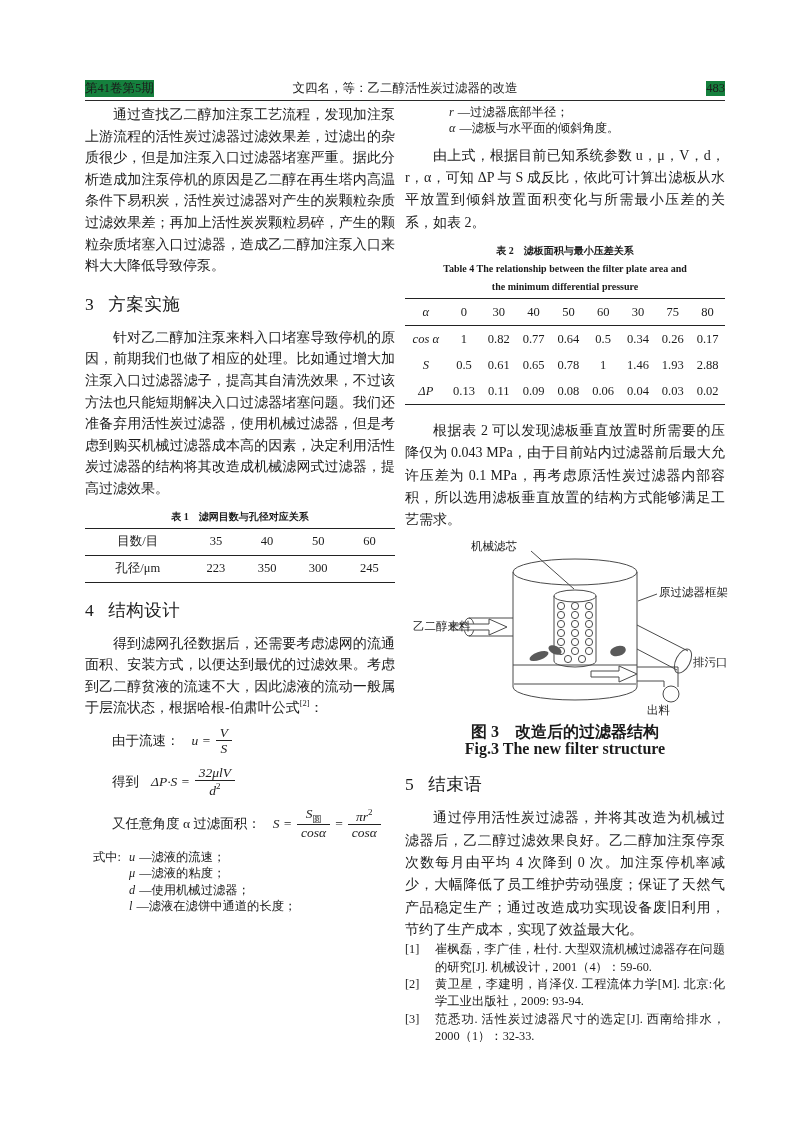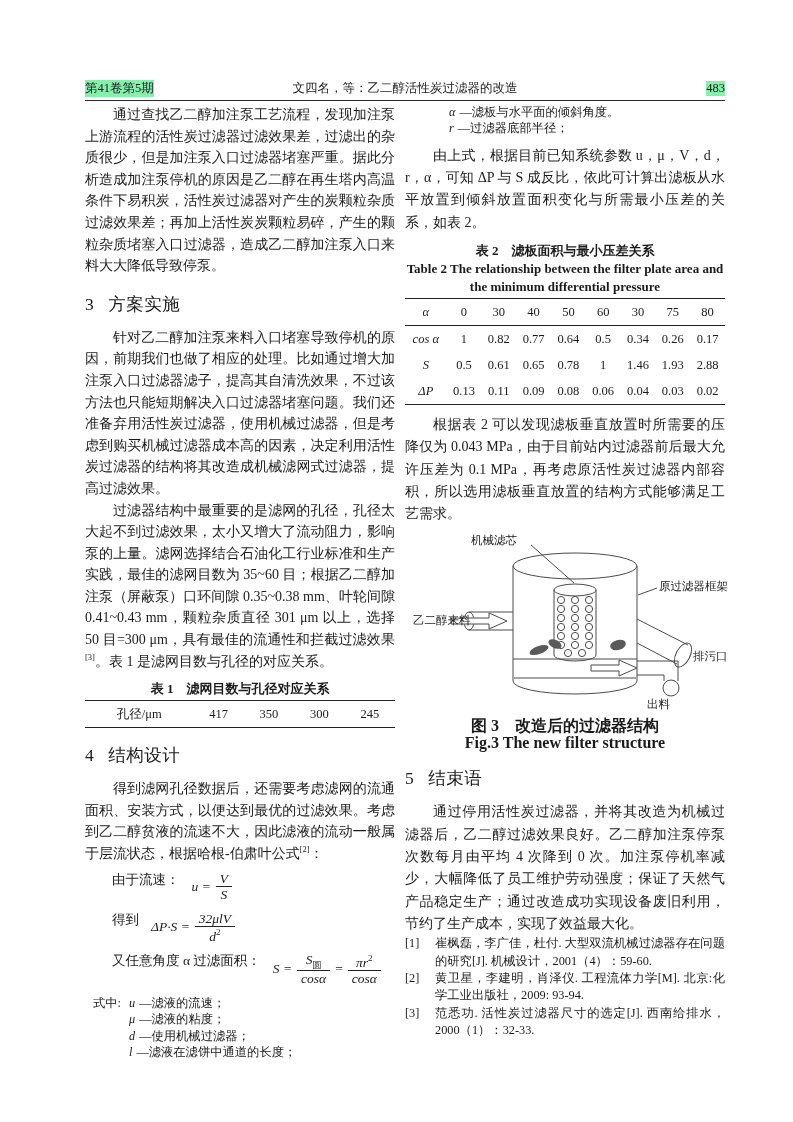--- a/index.html
+++ b/index.html
@@ -2,41 +2,41 @@
 <html><head>
 <meta charset="utf-8">
 <style>
   html,body{margin:0;padding:0;background:#ffffff;}
   .page{position:relative;width:793px;height:1122px;background:#fff;color:#1b1b1b;
         font-family:"Liberation Serif","DejaVu Serif",serif;overflow:hidden;}
   
   .hdr{position:absolute;left:85px;top:80px;width:640px;display:flex;
        justify-content:space-between;align-items:baseline;font-size:12.5px;}
   .hdr .c{position:absolute;left:0;right:0;text-align:center;}
-  .hdr .l,.hdr .r{position:relative;z-index:1;background:#86efac;}
+  .hdr .l,.hdr .r{position:relative;z-index:1;background:#15803d;}
   .hdr-rule{position:absolute;left:85px;top:100px;width:640px;border-top:1.3px solid #2a2a2a;}
   
   .columns{position:absolute;left:85px;top:104px;width:640px;display:flex;gap:10px;}
   .col-l{width:310px;}
   .col-r{width:320px;}
   p.bt{margin:0;font-size:14px;line-height:21.6px;text-align:justify;text-indent:2em;}
   .col-r p.bt{line-height:22.3px;}
   sup.ref{font-size:8.5px;vertical-align:super;line-height:0;}
   .sec-h{font-size:17.5px;font-weight:400;margin:15px 0 11px 0;letter-spacing:.5px;}
   .sec-h .n{margin-right:14px;}
   
-  .tcap{ text-align:center;font-weight:bold;font-size:13px;line-height:16px;margin-top:9px;}
+  .tcap{ text-align:center;font-weight:bold;font-size:10px;line-height:16px;margin-top:9px;}
   .tcap.en{margin-top:2px;}
   table.ptab{width:100%;border-collapse:collapse;font-size:12.5px;margin-top:3px;
              border-top:1.4px solid #222;border-bottom:1.4px solid #222;}
   table.ptab td{text-align:center;padding:4px 2px;height:18px;}
   table.ptab tr.rule td{border-bottom:.9px solid #222;}
   td.sym{font-style:italic;}
   
-  .fline{margin:6px 0 8px 0;font-size:13.5px;display:flex;}
+  .fline{margin:6px 0 8px 0;font-size:13.5px;display:flex;align-items:center;}
   .flabel{margin-right:12px;text-indent:2em;}
   .fmath{display:inline-flex;align-items:center;gap:5px;font-size:13.5px;}
   .fmath i{font-family:"Liberation Serif",serif;}
   .frac{display:inline-flex;flex-direction:column;text-align:center;vertical-align:middle;line-height:1.15;}
   .frac .num{border-bottom:1px solid #222;padding:0 4px;}
   .frac .den{padding:0 4px;}
   sup.s2{font-size:9px;}
   sub.s2{font-size:9px;}
   
   .defs{font-size:12.3px;line-height:16.4px;margin-top:1px;}
@@ -72,28 +72,34 @@
 
     <div class="col-l">
       <p class="bt">通过查找乙二醇加注泵工艺流程，发现加注泵上游流程的活性炭过滤器过滤效果差，过滤出的杂质很少，但是加注泵入口过滤器堵塞严重。据此分析造成加注泵停机的原因是乙二醇在再生塔内高温条件下易积炭，活性炭过滤器对产生的炭颗粒杂质过滤效果差；再加上活性炭炭颗粒易碎，产生的颗粒杂质堵塞入口过滤器，造成乙二醇加注泵入口来料大大降低导致停泵。</p>
 
       <div class="sec-h">
         <span class="n">3</span><span>方案实施</span>
       </div>
 
       <p class="bt">针对乙二醇加注泵来料入口堵塞导致停机的原因，前期我们也做了相应的处理。比如通过增大加注泵入口过滤器滤子，提高其自清洗效果，不过该方法也只能短期解决入口过滤器堵塞问题。我们还准备弃用活性炭过滤器，使用机械过滤器，但是考虑到购买机械过滤器成本高的因素，决定利用活性炭过滤器的结构将其改造成机械滤网式过滤器，提高过滤效果。</p>
 
-      <p class="bt"><span>过滤器结构中最重要的是滤网的孔径，孔径太大起不到过滤效果，太小又增大了流动阻力，影响泵的上量。滤网选择结合石油化工行业标准和生产实践，最佳的滤网目数为 35~60 目；根据乙二醇加注泵（屏蔽泵）口环间隙 0.35~0.38 mm、叶轮间隙 0.41~0.43 mm，颗粒杂质直径 301 μm 以上，选择 50 目=300 μm，具有最佳的流通性和拦截过滤效果</span><sup class="ref">[3]</sup><span>。表 1 是滤网目数与孔径的对应关系。</span></p>
 
       <div class="tcap">表 1　滤网目数与孔径对应关系</div>
       <table class="ptab">
         <tbody>
+            <tr class="rule">
+          <td style="width:34%">目数/目</td>
+          <td>35</td>
+          <td>40</td>
+          <td>50</td>
+          <td>60</td>
+        </tr>
         <tr>
           <td>孔径/μm</td>
-          <td>417</td>
+          <td>223</td>
           <td>350</td>
           <td>300</td>
           <td>245</td>
         </tr>
       </tbody>
         </table>
 
       <div class="sec-h">
         <span class="n">4</span><span>结构设计</span>
       </div>
@@ -143,28 +149,28 @@
         <div class="defrow"><i>μ</i><span>—滤液的粘度；</span></div>
         <div class="defrow"><i>d</i><span>—使用机械过滤器；</span></div>
         <div class="defrow"><i>l</i><span>—滤液在滤饼中通道的长度；</span></div>
         <div class="defrow"></div>
 
       </div>
     </div>
 
     <div class="col-r">
       <div class="defs">
+        <div class="defrow"><i>r</i><span>—过滤器底部半径；</span></div>
         <div class="defrow"><i>α</i><span>—滤板与水平面的倾斜角度。</span></div>
-        <div class="defrow"><i>r</i><span>—过滤器底部半径；</span></div>
       </div>
 
       <p class="bt" style="margin-top:8px">由上式，根据目前已知系统参数 u，μ，V，d，r，α，可知 ΔP 与 S 成反比，依此可计算出滤板从水平放置到倾斜放置面积变化与所需最小压差的关系，如表 2。</p>
 
       <div class="tcap">表 2　滤板面积与最小压差关系</div>
-      <div class="tcap en">Table 2 The relationship between the filter plate area and</div>
+      <div class="tcap en">Table 4 The relationship between the filter plate area and</div>
       <div class="tcap en">the minimum differential pressure</div>
       <table class="ptab">
         <tbody>
             <tr class="rule">
           <td class="sym" style="width:13%">α</td>
           <td>0</td>
           <td>30</td>
           <td>40</td>
           <td>50</td>
           <td>60</td>
@@ -201,21 +207,21 @@
           <td>0.09</td>
           <td>0.08</td>
           <td>0.06</td>
           <td>0.04</td>
           <td>0.03</td>
           <td>0.02</td>
         </tr>
       </tbody>
         </table>
 
-      <p class="bt" style="margin-top:9px">根据表 2 可以发现滤板垂直放置时所需要的压降仅为 0.043 MPa，由于目前站内过滤器前后最大允许压差为 0.1 MPa，再考虑原活性炭过滤器内部容积，所以选用滤板垂直放置的结构方式能够满足工艺需求。</p>
+      <p class="bt" style="margin-top:15px">根据表 2 可以发现滤板垂直放置时所需要的压降仅为 0.043 MPa，由于目前站内过滤器前后最大允许压差为 0.1 MPa，再考虑原活性炭过滤器内部容积，所以选用滤板垂直放置的结构方式能够满足工艺需求。</p>
 
       <div class="figwrap">
         <svg width="320" height="180" viewBox="0 0 320 180" fill="none" stroke="#4a4a4a" stroke-width="1">
           <line x1="126" y1="12" x2="169" y2="50"></line>
           <line x1="233" y1="62" x2="252" y2="55"></line>
           <ellipse cx="170" cy="33" rx="62" ry="13"></ellipse>
           <line x1="108" y1="33" x2="108" y2="148"></line>
           <line x1="232" y1="33" x2="232" y2="148"></line>
           <path d="M108 148 A62 13 0 0 0 232 148"></path>
           <ellipse cx="170" cy="57" rx="21" ry="6"></ellipse>

